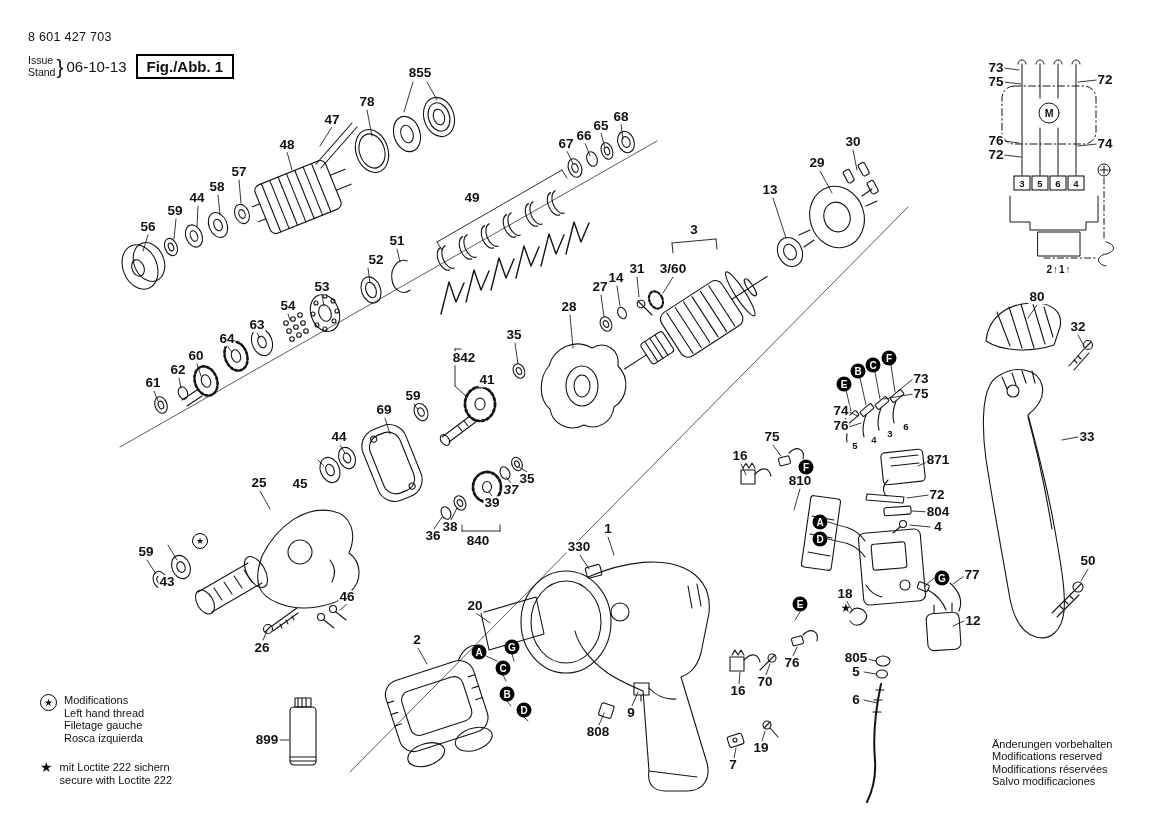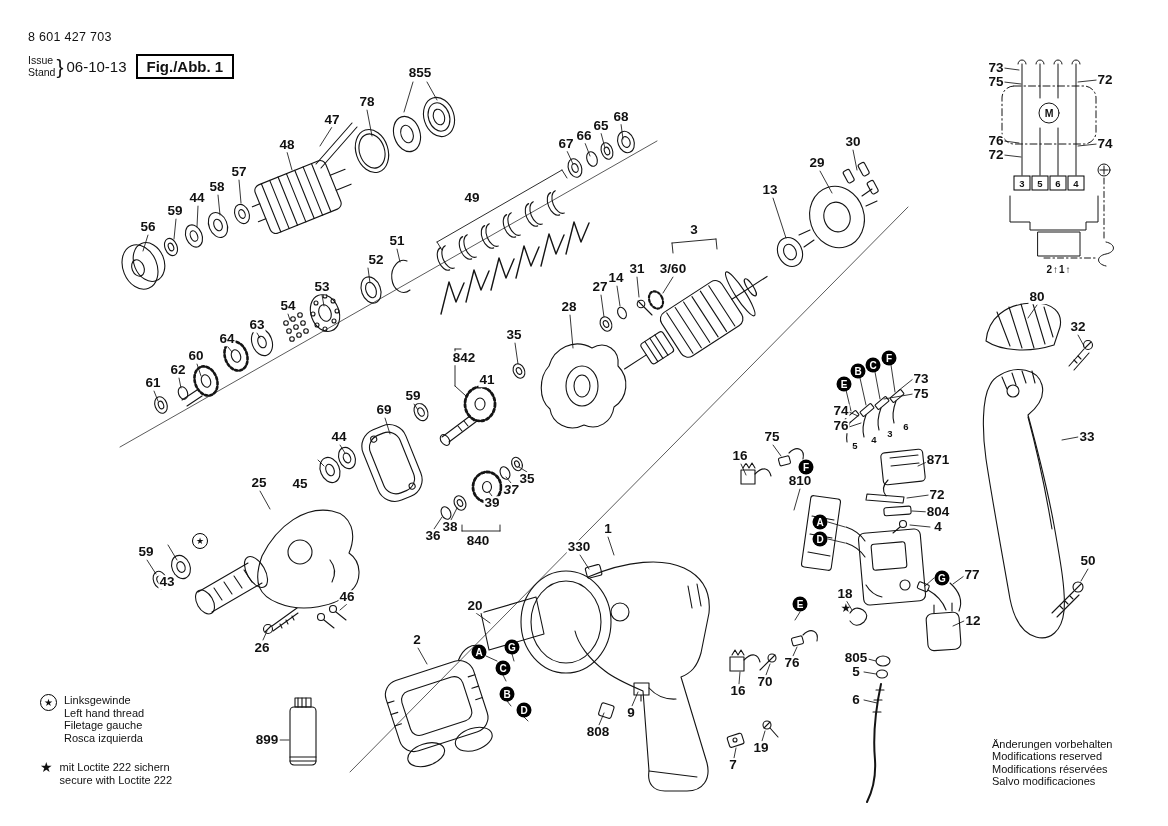--- a/index.html
+++ b/index.html
@@ -589,21 +589,21 @@
       </div>
       <span class="brace">}</span>
       <span class="date">06-10-13</span>
       <span class="figbox">Fig./Abb. 1</span>
     </div>
   </header>
 
   <div class="legend legend-thread">
     <div class="star-circle">★</div>
     <div class="lines">
-        <div>Linksgewinde</div>
+        <div>Modifications</div>
         <div>Left hand thread</div>
         <div>Filetage gauche</div>
         <div>Rosca izquierda</div>
       </div>
   </div>
   <div class="legend legend-loctite">
     <div class="star-plain">★</div>
     <div class="lines">
         <div>mit Loctite 222 sichern</div>
         <div>secure with Loctite 222</div>

